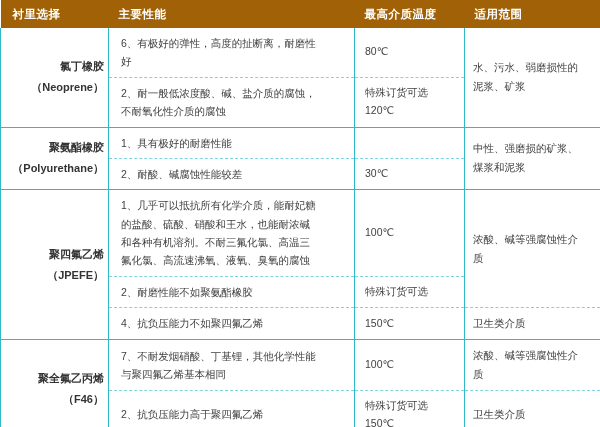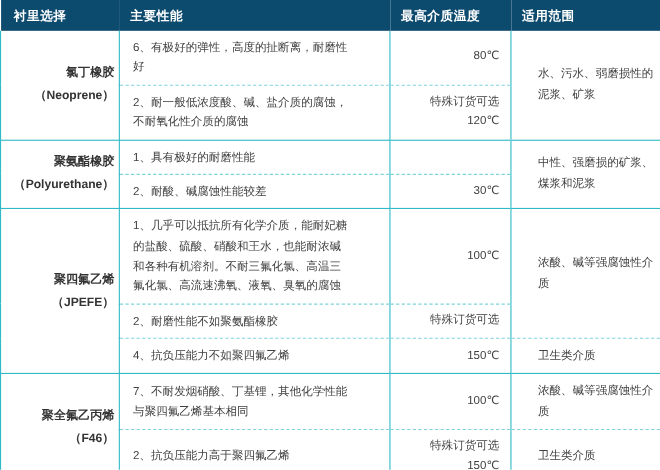--- a/index.html
+++ b/index.html
@@ -25,21 +25,21 @@
     border-collapse: collapse;
     table-layout: fixed;
     font-size: 10.5px;
   }
   table.spec col.c0 { width: 108px; }
   table.spec col.c1 { width: 246px; }
   table.spec col.c2 { width: 110px; }
   table.spec col.c3 { width: 136px; }
 
   thead th {
-    background: #0c4a6e;
+    background: #a16207;
     color: #ffffff;
     font-weight: bold;
     font-size: 11.5px;
     height: 28px;
     padding: 0 10px;
     text-align: left;
     border: none;
     letter-spacing: 0.5px;
   }
   thead th.th-first { padding-left: 12px; }
@@ -60,28 +60,28 @@
     color: #333333;
     line-height: 1.9;
     padding: 6px 4px;
   }
   tbody td.col-perf {
     text-align: left;
     font-size: 10.5px;
     padding-left: 12px;
   }
   tbody td.col-temp {
-    text-align: right;
+    text-align: left;
     font-size: 10.5px;
     line-height: 1.7;
   }
   tbody td.col-scope {
     text-align: left;
     font-size: 10.5px;
-    padding-left: 24px;
+    padding-left: 8px;
     line-height: 1.8;
   }
   tbody tr td.dashed-b {
     border-bottom: 1px dashed #7fd3db;
   }
   tbody td .line { display: block; white-space: nowrap; }
   tbody td.col-perf .line { white-space: normal; }
   .nm-line1 { display: block; }
   .nm-line2 { display: block; }
 </style>

